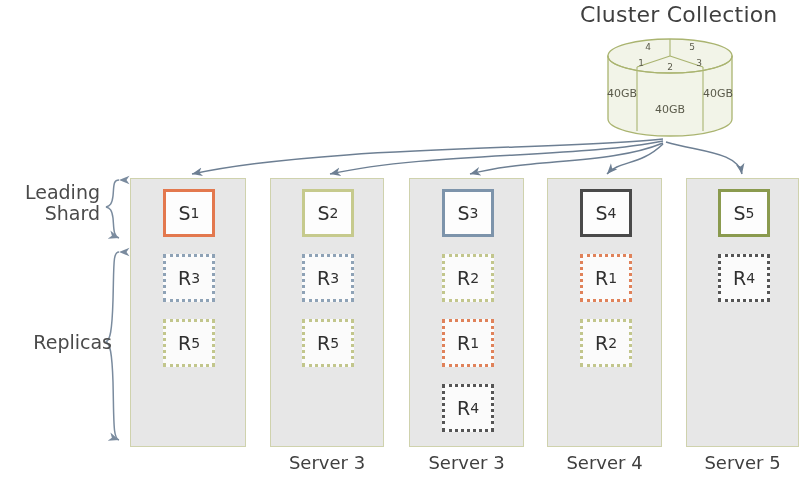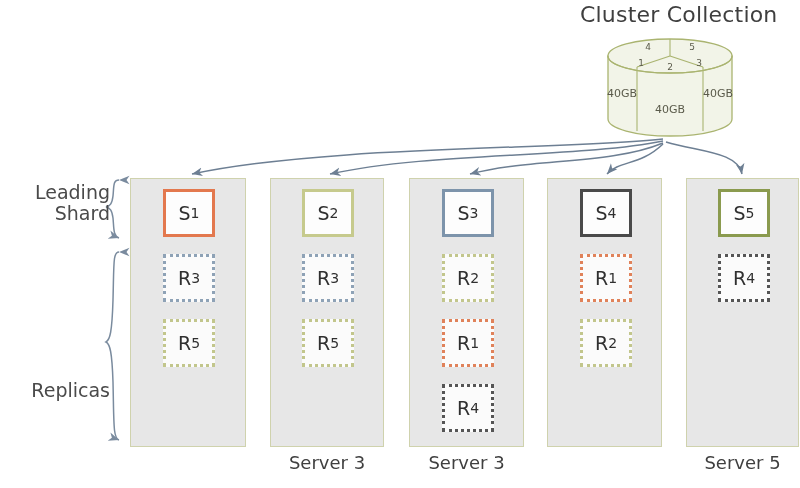--- a/index.html
+++ b/index.html
@@ -23,24 +23,23 @@
 
   
   .layer{position:absolute;left:0;top:0;width:800px;height:488px;pointer-events:none;}
 
   
   .side-label{
     position:absolute;
     font-size:19px;color:#4a4a4a;
     text-align:right;line-height:1.12;
     font-family:"DejaVu Sans", sans-serif;
-    padding-left:10px;
   }
   #lbl-leading{left:0px;top:182px;width:100px;}
-  #lbl-replicas{left:0px;top:332px;width:100px;margin-top:48px;}
+  #lbl-replicas{left:12px;top:332px;width:100px;}
 
   
   .server{
     position:absolute;top:178px;height:269px;
     background:#e7e7e7;
     border:1px solid #cfd2ad;
     box-sizing:border-box;
   }
   .server-name{
     position:absolute;top:452px;
@@ -195,20 +194,21 @@
     </div>
     <div class="node replica" style="left:32px;top:75px;width:52px;height:48px;border-color:#e0825a;position:absolute;">
       <span>R</span>
         <span class="sub">1</span>
     </div>
     <div class="node replica" style="left:32px;top:140px;width:52px;height:48px;border-color:#c2c68c;position:absolute;">
       <span>R</span>
         <span class="sub">2</span>
     </div>
   </div>
+  <div class="server-name" style="left:547px;width:115px;">Server 4</div>
 
   <div class="server" style="left:686px;width:113px;">
     <div class="node shard" style="left:31px;top:10px;width:52px;height:48px;border-color:#8a9a4e;position:absolute;">
       <span>S</span>
         <span class="sub">5</span>
     </div>
     <div class="node replica" style="left:31px;top:75px;width:52px;height:48px;border-color:#555555;position:absolute;">
       <span>R</span>
         <span class="sub">4</span>
     </div>

